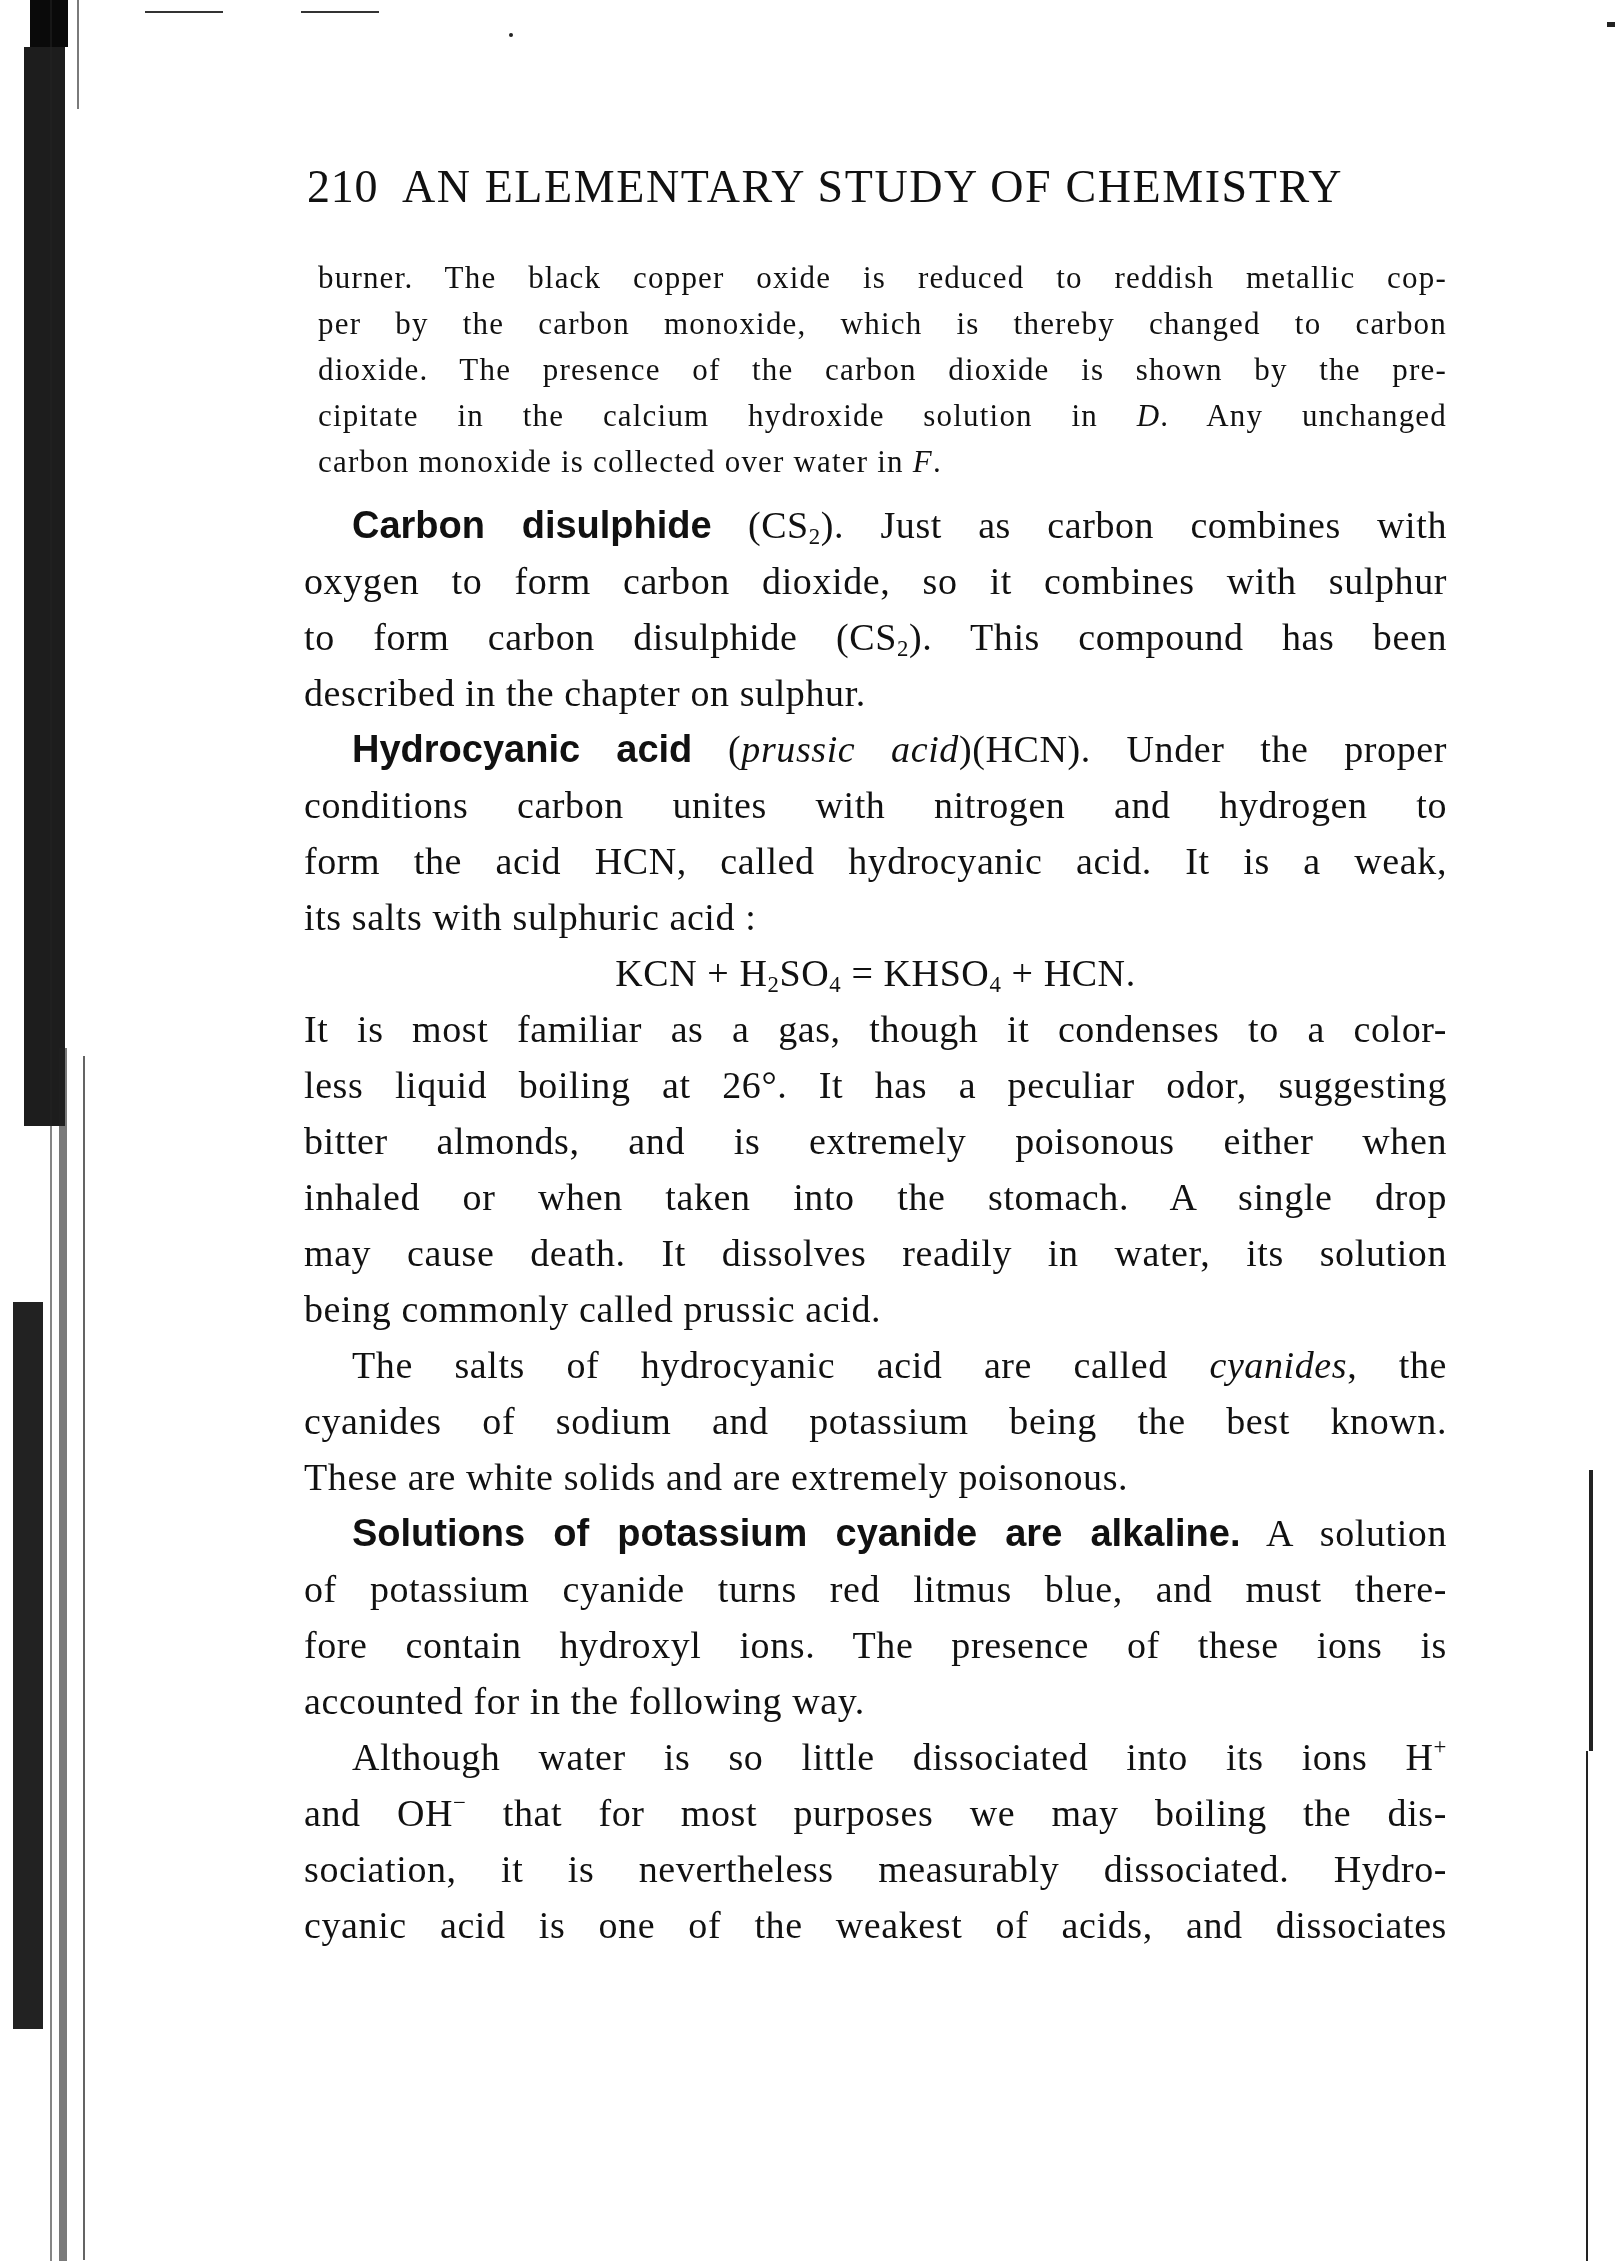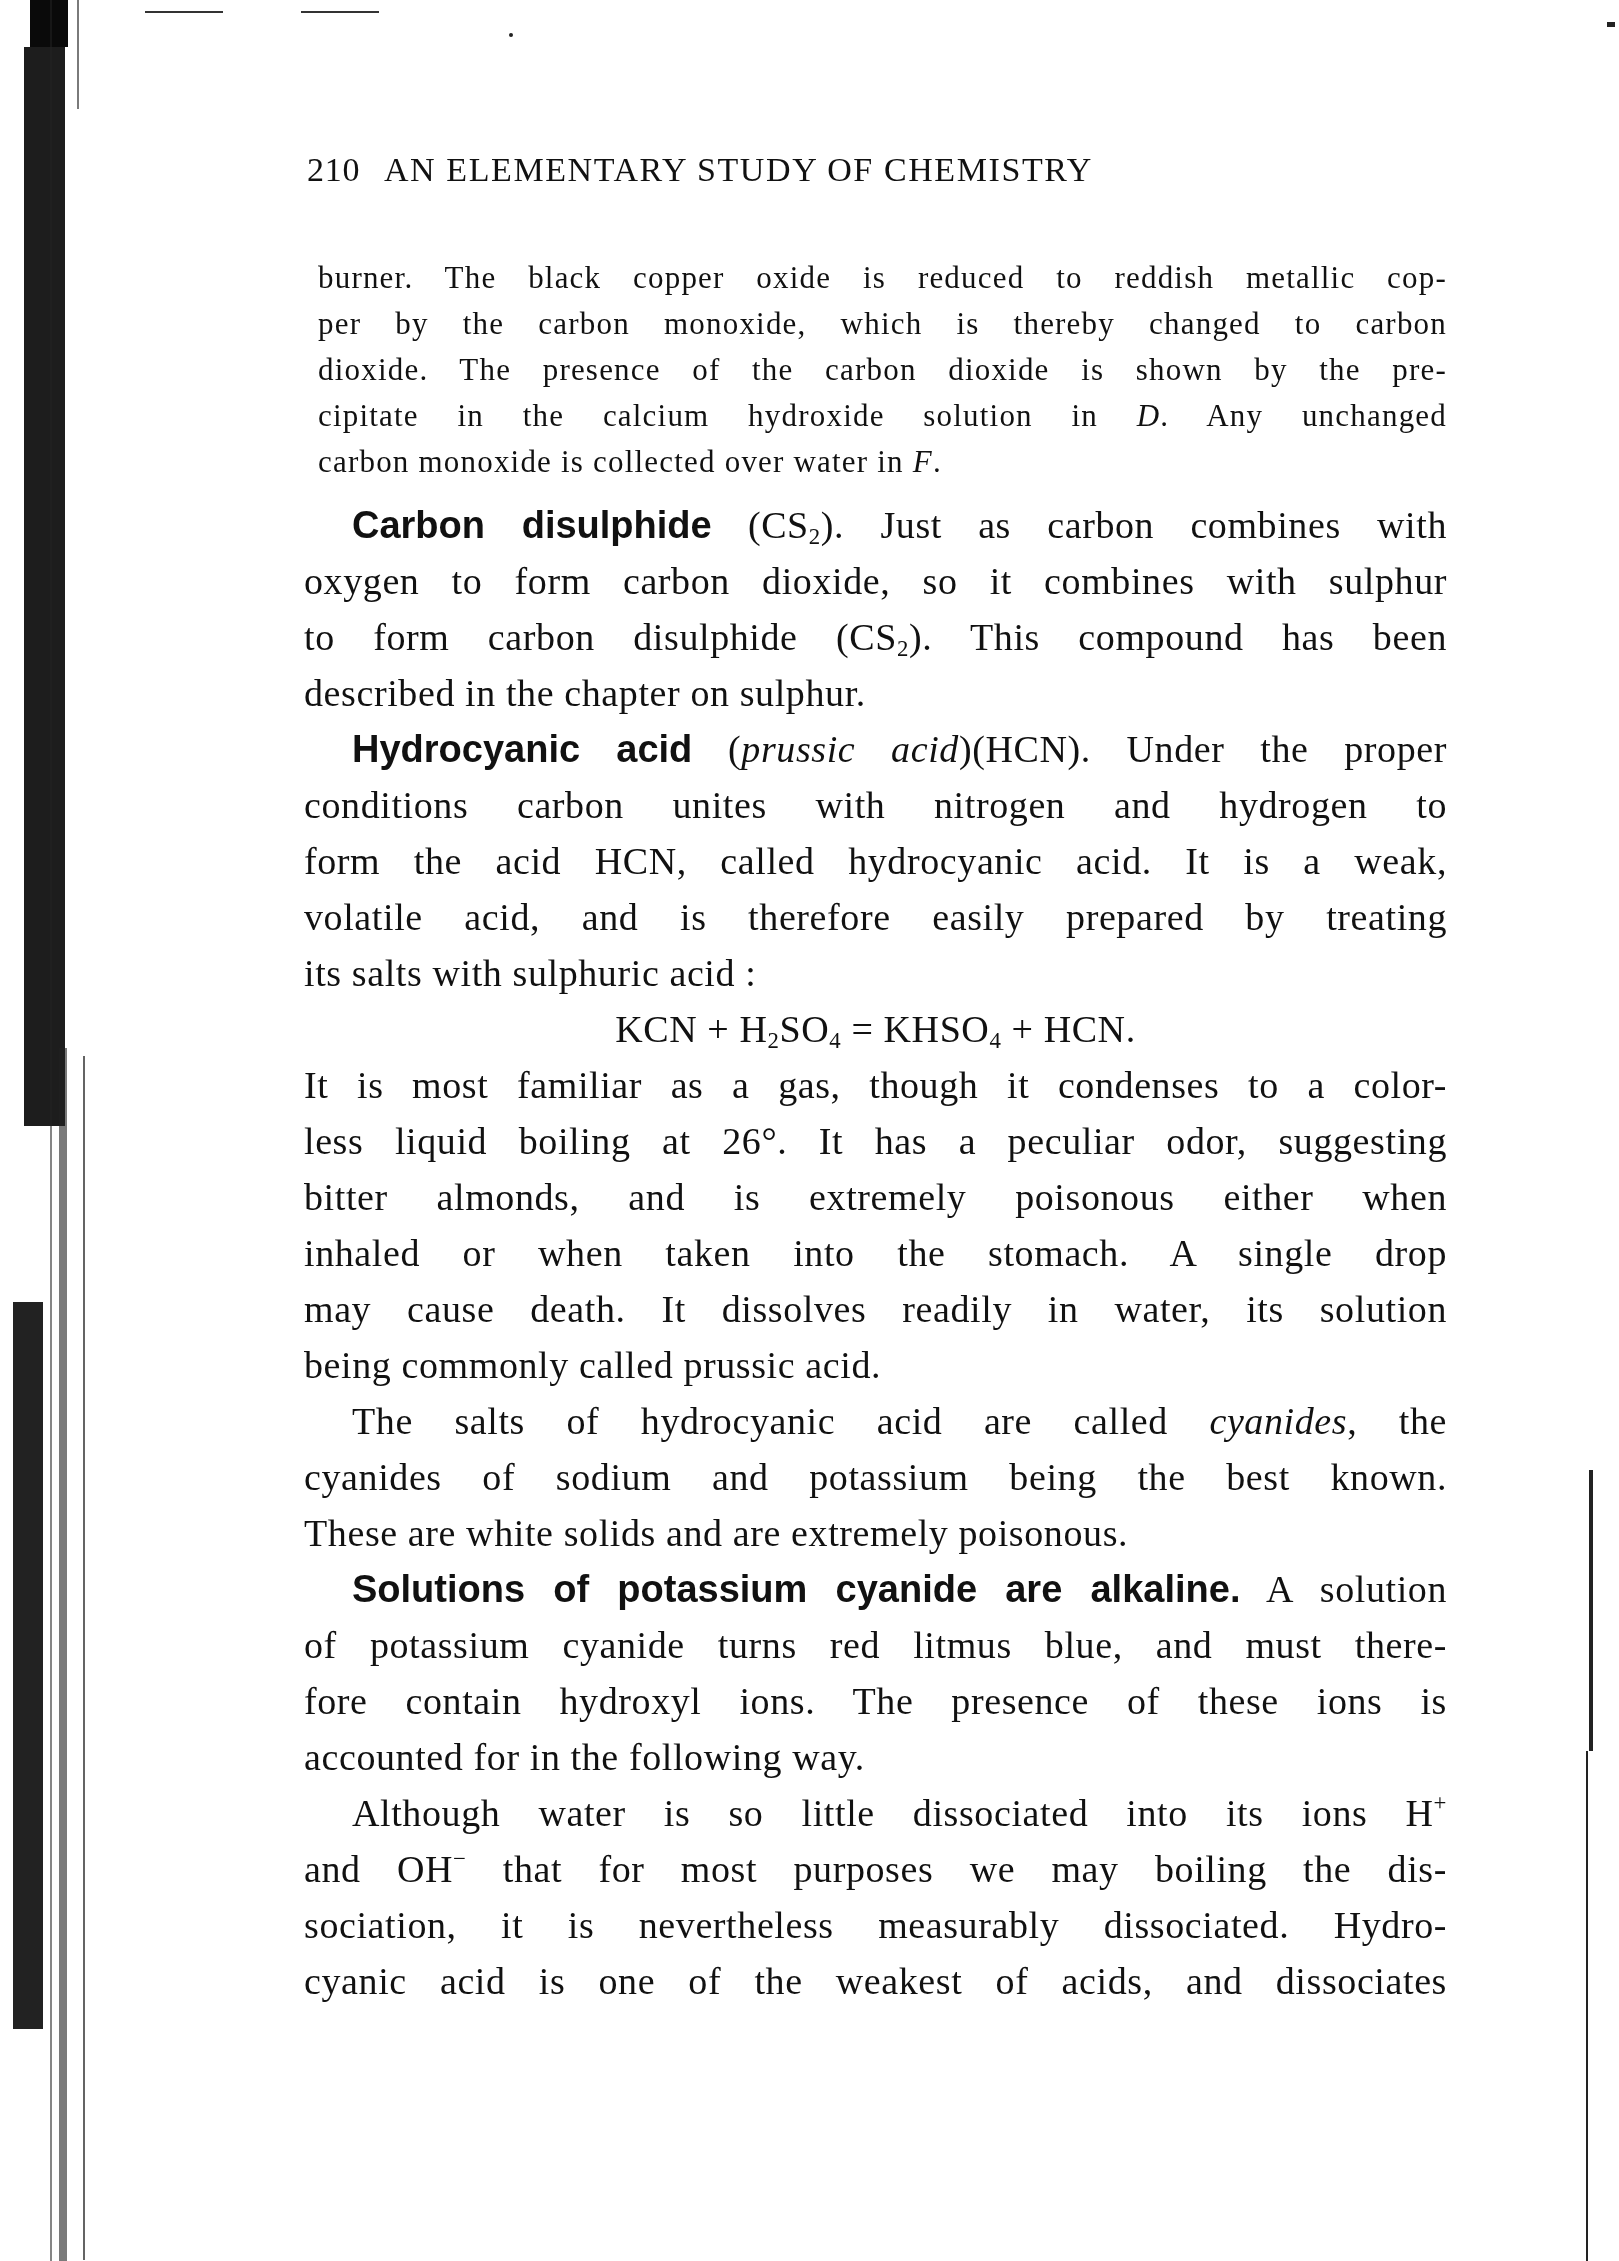--- a/index.html
+++ b/index.html
@@ -4,21 +4,21 @@
 <style>
   html,body{margin:0;padding:0;background:#ffffff;}
   body{width:1619px;height:2261px;position:relative;overflow:hidden;
        font-family:"Liberation Serif","DejaVu Serif",serif;color:#111;}
   
   .bar{position:absolute;background:#0a0a0a;}
   .hair{position:absolute;background:#222;}
   .topline{position:absolute;height:1.6px;background:#333;}
   .dot{position:absolute;width:3.9px;height:3.9px;border-radius:50%;background:#222;}
 
-  .header{position:absolute;left:307px;top:151px;font-size:34px;letter-spacing:1.6px;white-space:nowrap;}
+  .header{position:absolute;left:307px;top:160px;font-size:46px;letter-spacing:1.6px;white-space:nowrap;}
   .header .pg{margin-right:23.5px;letter-spacing:0.8px;}
 
   .col{position:absolute;left:304px;width:1143px;}
   .line{display:block;white-space:nowrap;text-align:justify;text-align-last:justify;}
   .small .line{font-size:31px;height:46px;line-height:46px;letter-spacing:1.2px;margin-left:14px;}
   .main .line{font-size:38px;height:56px;line-height:56px;letter-spacing:0.6px;}
   .line.last{text-align-last:left;}
   .line.indent{padding-left:48px;}
   .b{font-weight:bold;font-family:"Liberation Sans","DejaVu Sans",sans-serif;letter-spacing:0;margin-top:32px;}
   .i{font-style:italic;}
@@ -60,21 +60,20 @@
 <div class="col main" style="top:497px;">
 
   <span class="line indent"><span class="b">Carbon disulphide</span><span> (CS</span><sub>2</sub><span>).</span><span>  Just as carbon combines with</span></span>
   <span class="line">oxygen to form carbon dioxide, so it combines with sulphur</span>
   <span class="line"><span>to form carbon disulphide (CS</span><sub>2</sub><span>).  This compound has been</span></span>
   <span class="line last">described in the chapter on sulphur.</span>
 
   <span class="line indent"><span class="b">Hydrocyanic acid</span> (<span class="i">prussic acid</span>)<span>(HCN).</span><span>  Under the proper</span></span>
   <span class="line">conditions carbon unites with nitrogen and hydrogen to</span>
   <span class="line">form the acid HCN, called hydrocyanic acid.  It is a weak,</span>
-  <span class="line">volatile acid, and is therefore easily prepared by treating</span>
   <span class="line last">its salts with sulphuric acid :</span>
   <span class="line eq"><span>KCN + H</span><sub>2</sub><span>SO</span><sub>4</sub><span> = KHSO</span><sub>4</sub><span> + HCN.</span></span>
   <span class="line">It is most familiar as a gas, though it condenses to a color-</span>
   <span class="line">less liquid boiling at 26°.  It has a peculiar odor, suggesting</span>
   <span class="line">bitter almonds, and is extremely poisonous either when</span>
   <span class="line">inhaled or when taken into the stomach.  A single drop</span>
   <span class="line">may cause death.  It dissolves readily in water, its solution</span>
   <span class="line last">being commonly called prussic acid.</span>
 
   <span class="line indent"><span>The salts of hydrocyanic acid are called </span><span class="i">cyanides</span><span>, the</span></span>

